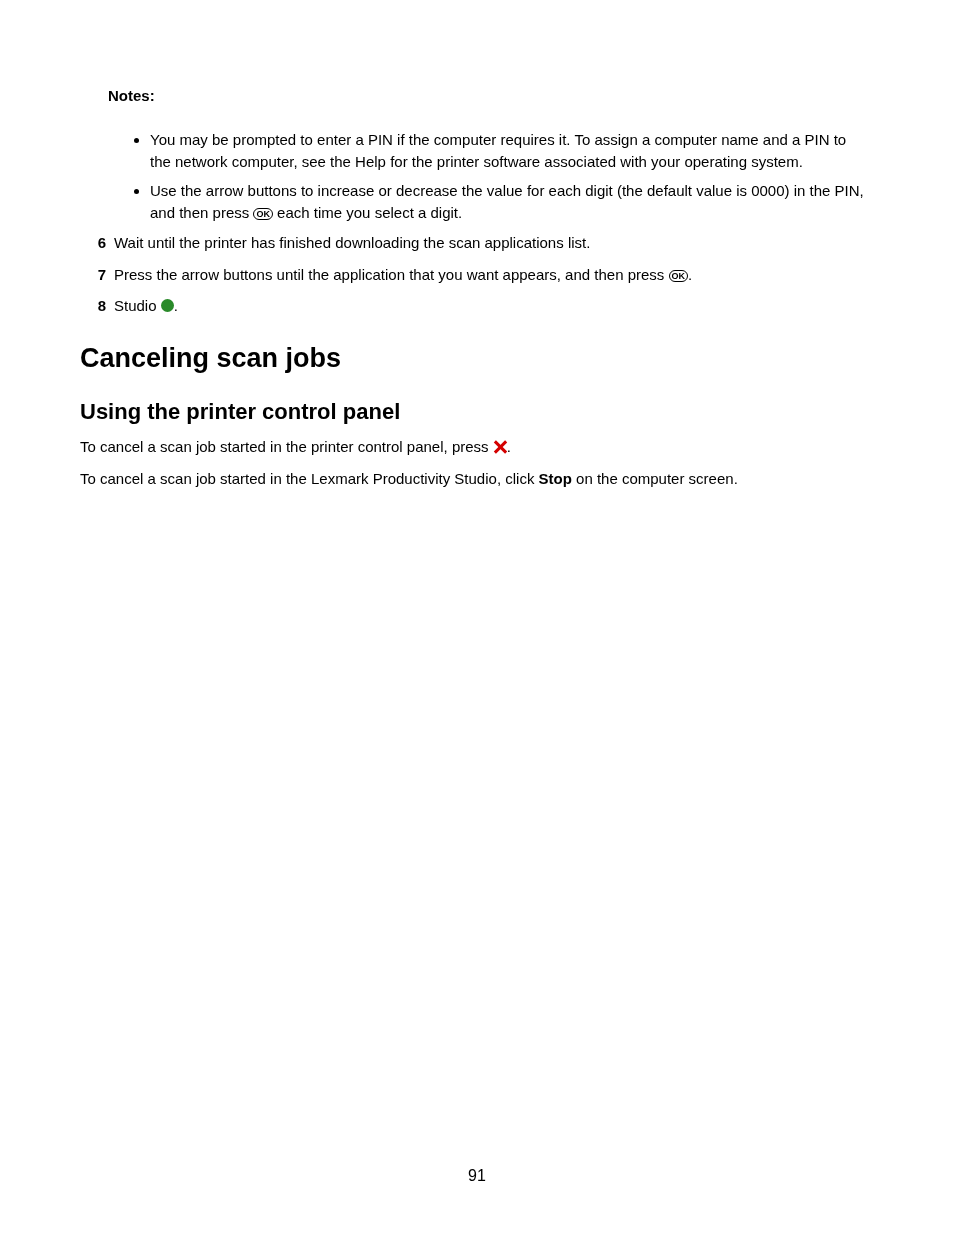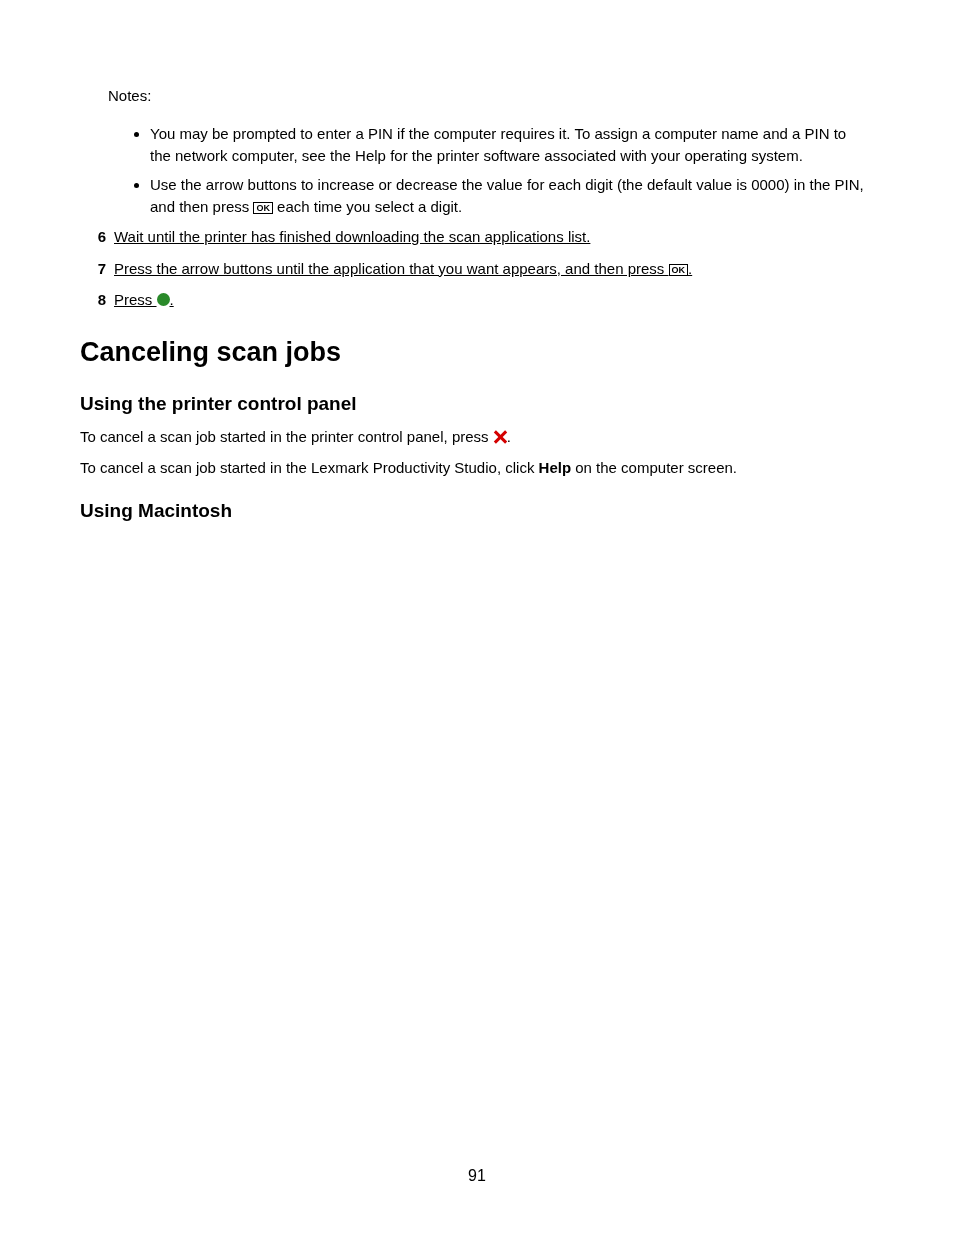--- a/index.html
+++ b/index.html
@@ -11,23 +11,23 @@
     margin: 0;
     padding: 0;
     width: 954px;
     height: 1235px;
     position: relative;
   }
   .page {
     padding: 85px 80px 0 80px;
   }
   .notes-label {
-    font-weight: normal;
+    font-weight: bold;
     margin-left: 28px;
-    margin-bottom: 16px;
+    margin-bottom: 22px;
   }
   ul.notes {
     list-style: disc;
     margin: 0 0 0 0;
     padding-left: 70px;
   }
   ul.notes li {
     margin-bottom: 8px;
     padding-right: 4px;
   }
@@ -41,40 +41,39 @@
   }
   .num-step .num {
     width: 26px;
     flex: 0 0 26px;
     text-align: right;
     font-weight: bold;
     padding-right: 8px;
   }
   .num-step .txt {
     flex: 1;
-    text-decoration: underline;
   }
   h1.sec {
     font-size: 27px;
     font-weight: bold;
     margin: 22px 0 10px 0;
     letter-spacing: 0px;
   }
   h2.sub {
-    font-size: 19px;
+    font-size: 22px;
     font-weight: bold;
     margin: 18px 0 8px 0;
   }
   p.body {
     margin: 6px 0 10px 0;
   }
   .icon-ok {
     display: inline-block;
     border: 1.2px solid #000;
-    border-radius: 0;
+    border-radius: 6px;
     font-size: 9px;
     font-weight: bold;
     padding: 1px 2px 0 2px;
     line-height: 9px;
     vertical-align: 1px;
     font-family: Arial, sans-serif;
   }
   .icon-green-dot {
     display: inline-block;
     width: 13px;
@@ -134,33 +133,32 @@
     </div>
     <div class="num-step">
       <div class="num">7</div>
       <div class="txt">
         <span>Press the arrow buttons until the application that you want appears, and then press </span><span class="icon-ok">OK</span><span>.</span>
       </div>
     </div>
     <div class="num-step">
       <div class="num">8</div>
       <div class="txt">
-        <span>Press </span><span class="icon-green-dot"></span><span>.</span>
+        <span>Studio </span><span class="icon-green-dot"></span><span>.</span>
       </div>
     </div>
   </div>
 
   <h1 class="sec">Canceling scan jobs</h1>
 
   <h2 class="sub">Using the printer control panel</h2>
   <p class="body">
     <span>To cancel a scan job started in the printer control panel, press </span><span class="icon-red-x"></span><span>.</span>
   </p>
 
   <p class="body">
-    <span>To cancel a scan job started in the Lexmark Productivity Studio, click </span><span class="b">Help</span><span> on the computer screen.</span>
+    <span>To cancel a scan job started in the Lexmark Productivity Studio, click </span><span class="b">Stop</span><span> on the computer screen.</span>
   </p>
 
-  <h2 class="sub">Using Macintosh</h2>
 
 </div>
 
 <div class="page-num">91</div>
 
 </body></html>

